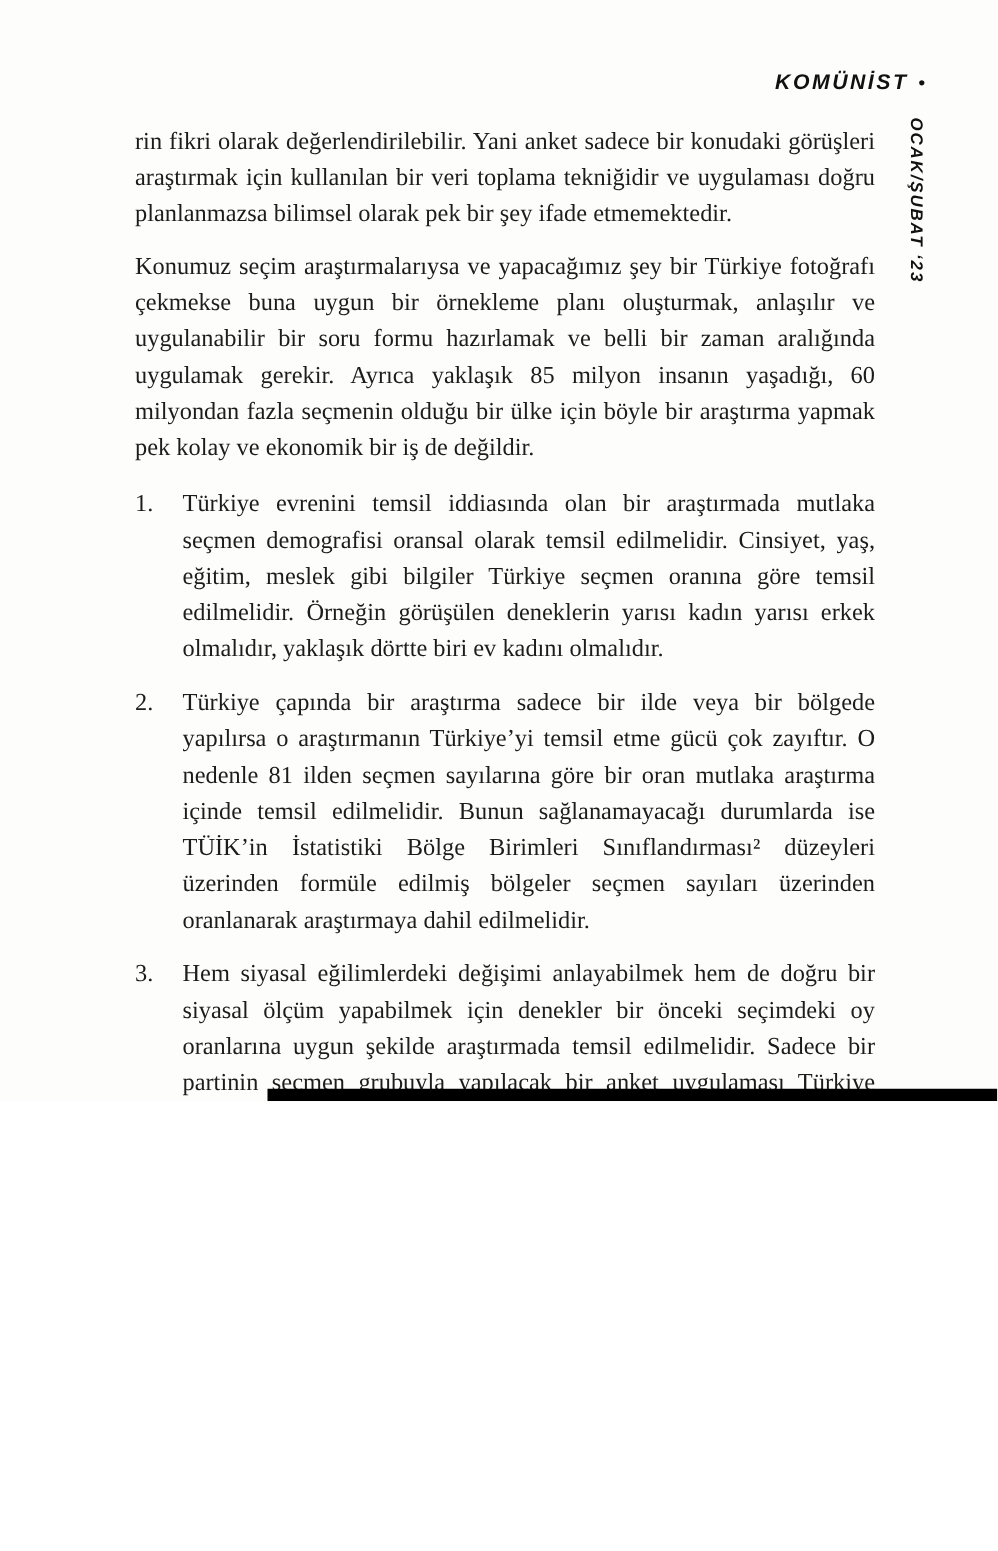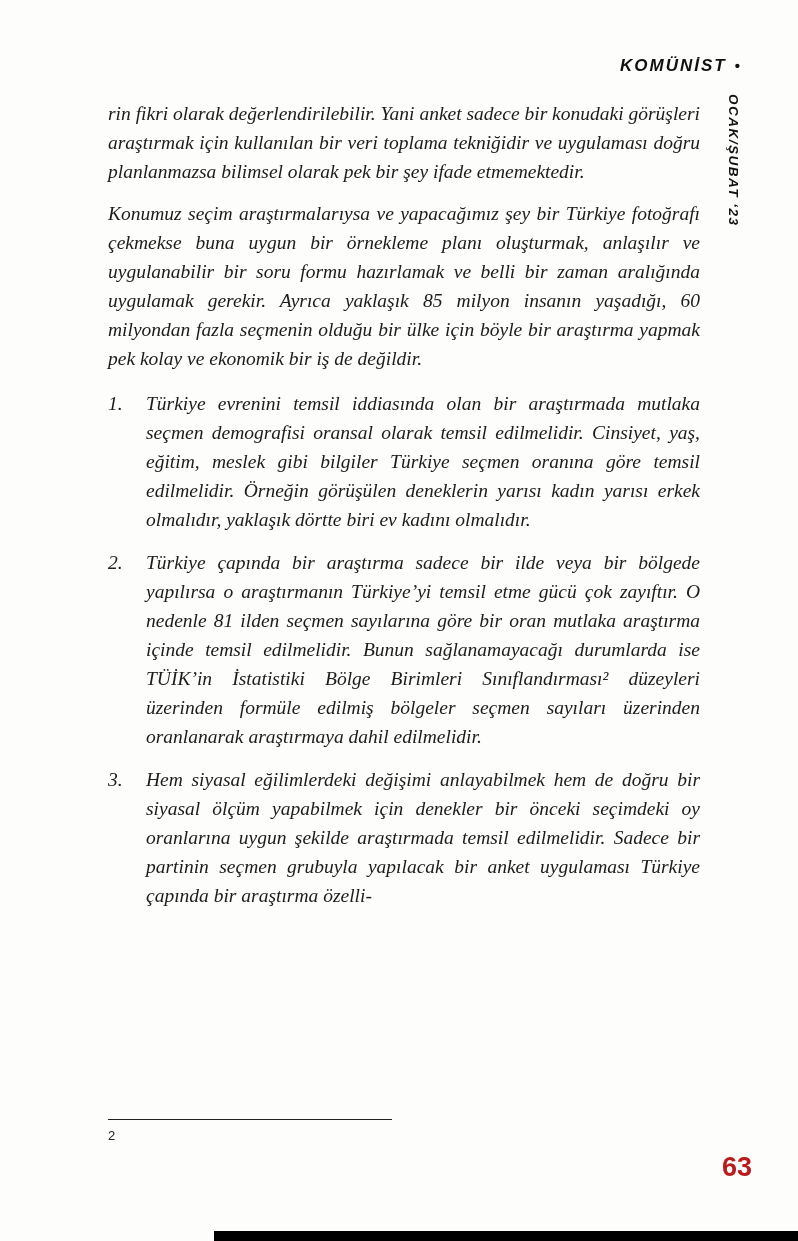--- a/index.html
+++ b/index.html
@@ -1,21 +1,21 @@
 <!DOCTYPE html>
 <html lang="tr"><head>
 <meta charset="utf-8">
 <style>
   * { box-sizing: border-box; }
   html, body { margin: 0; padding: 0; background: #ffffff; }
 
   .page {
     position: relative;
     width: 798px;
-    height: 1241px;
+    height: 881px;
     background: #fdfdfb;
     overflow: hidden;
     font-family: "Liberation Serif", serif;
     color: #1c1c1c;
   }
 
   
   .header {
     position: absolute;
     top: 56px;
@@ -52,21 +52,20 @@
 
   
   .content {
     position: absolute;
     left: 108px;
     top: 99px;
     width: 592px;
     font-size: 19.5px;
     line-height: 29px;
     text-align: justify;
-    font-style: italic;
   }
   .content p {
     margin: 0 0 13px 0;
   }
   .list {
     margin-top: 16px;
   }
   .list-item {
     position: relative;
     padding-left: 38px;

